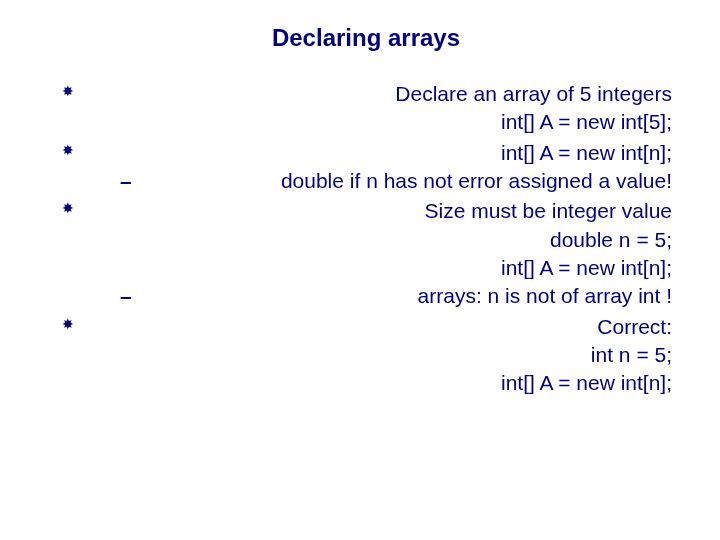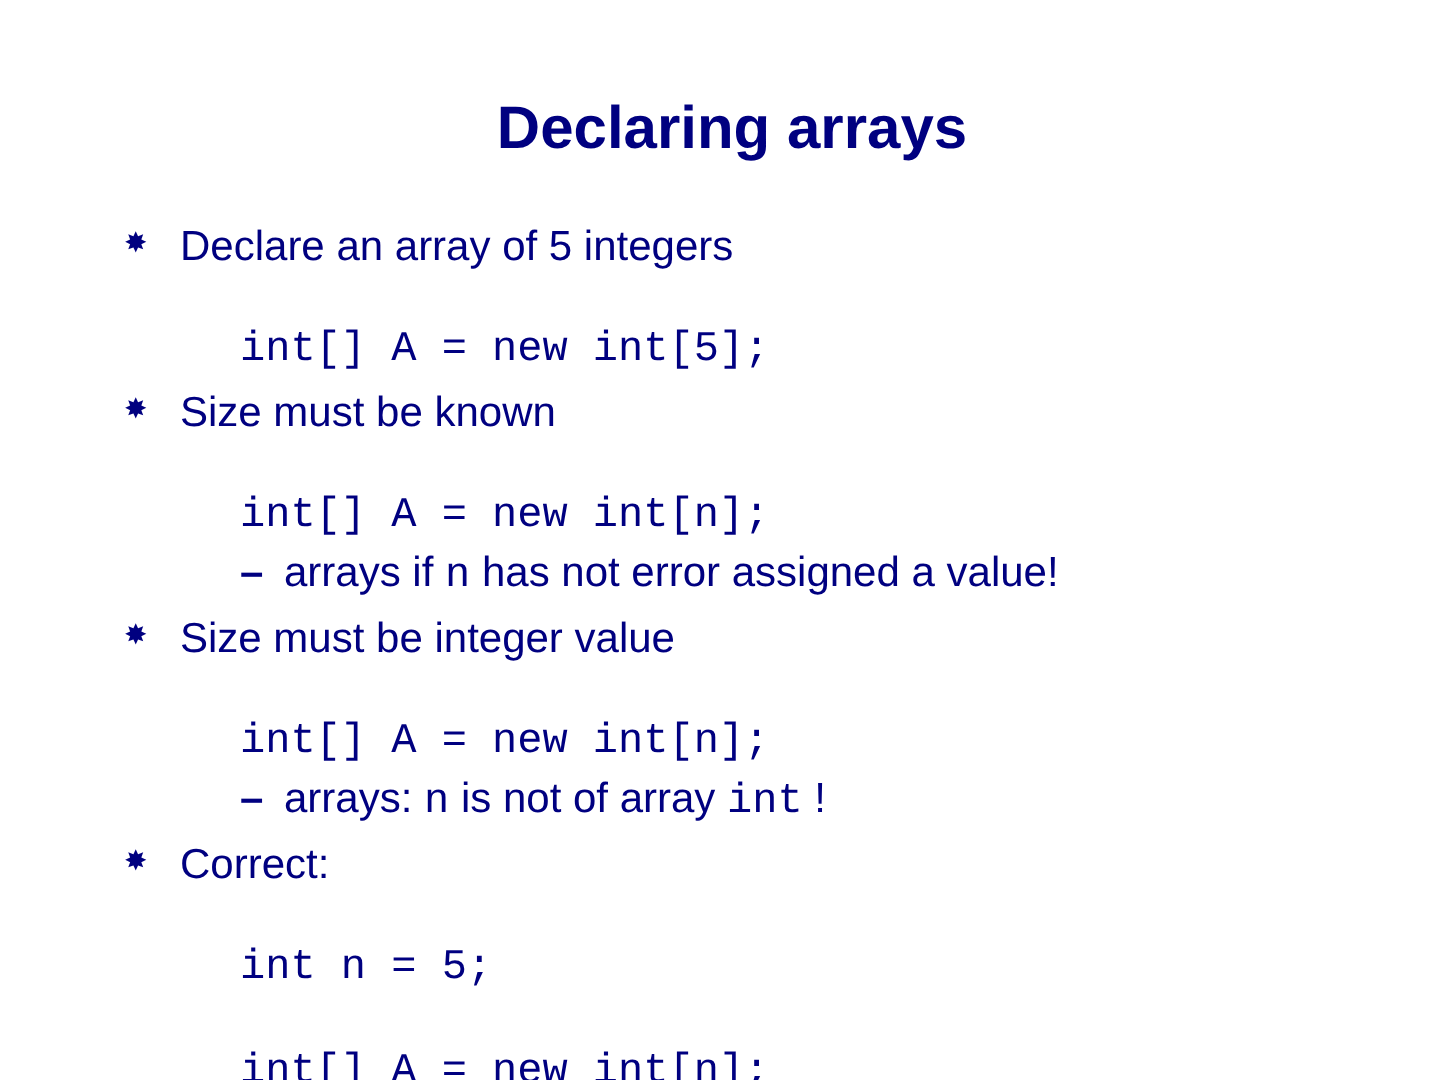--- a/index.html
+++ b/index.html
@@ -11,31 +11,32 @@
     font-family: Arial, Helvetica, sans-serif;
     color: #000080;
   }
   .slide {
     box-sizing: border-box;
     width: 720px;
     height: 540px;
     padding: 24px 48px 24px 60px;
   }
   .title {
-    font-size: 30px;
+    font-size: 24px;
     font-weight: bold;
     text-align: center;
-    margin: 24px 0 28px 0;
+    margin: 0 0 28px 0;
   }
   ul.top {
     list-style: none;
     padding: 0;
     margin: 0;
     font-size: 21px;
     line-height: 1.35;
+    text-align: right;
   }
   ul.top > li {
     position: relative;
     padding-left: 30px;
     margin-bottom: 2px;
   }
   ul.top > li::before {
     content: "✸";
     position: absolute;
     left: 2px;
@@ -51,47 +52,46 @@
     padding-left: 52px;
   }
   .sub::before {
     content: "–";
     position: absolute;
     left: 30px;
     top: 0;
     font-weight: bold;
   }
   .code {
-    font-family: Liberation Mono, monospace;
-    margin-top: 24px;
+    font-family: Liberation Sans, sans-serif;
   }
 </style>
 </head>
 <body>
 <div class="slide">
 
   <div class="title">Declaring arrays</div>
 
   <ul class="top">
 
     <li>
       <span>Declare an array of 5 integers</span>
       <div class="indent code">int[] A = new int[5];</div>
     </li>
 
     <li>
-      <span>Size must be known</span>
       <div class="indent code">int[] A = new int[n];</div>
       <div class="sub">
-        <span>arrays if </span><span class="code">n</span><span> has not error assigned a value!</span>
+        <span>double if </span><span class="code">n</span><span> has not error assigned a value!</span>
       </div>
     </li>
 
     <li>
       <span>Size must be integer value</span>
+      <div class="indent code">double n = 5;</div>
       <div class="indent code">int[] A = new int[n];</div>
       <div class="sub">
         <span>arrays: </span><span class="code">n</span><span> is not of array </span><span class="code">int</span><span> !</span>
       </div>
     </li>
 
     <li>
       <span>Correct:</span>
       <div class="indent code">int n = 5;</div>
       <div class="indent code">int[] A = new int[n];</div>

